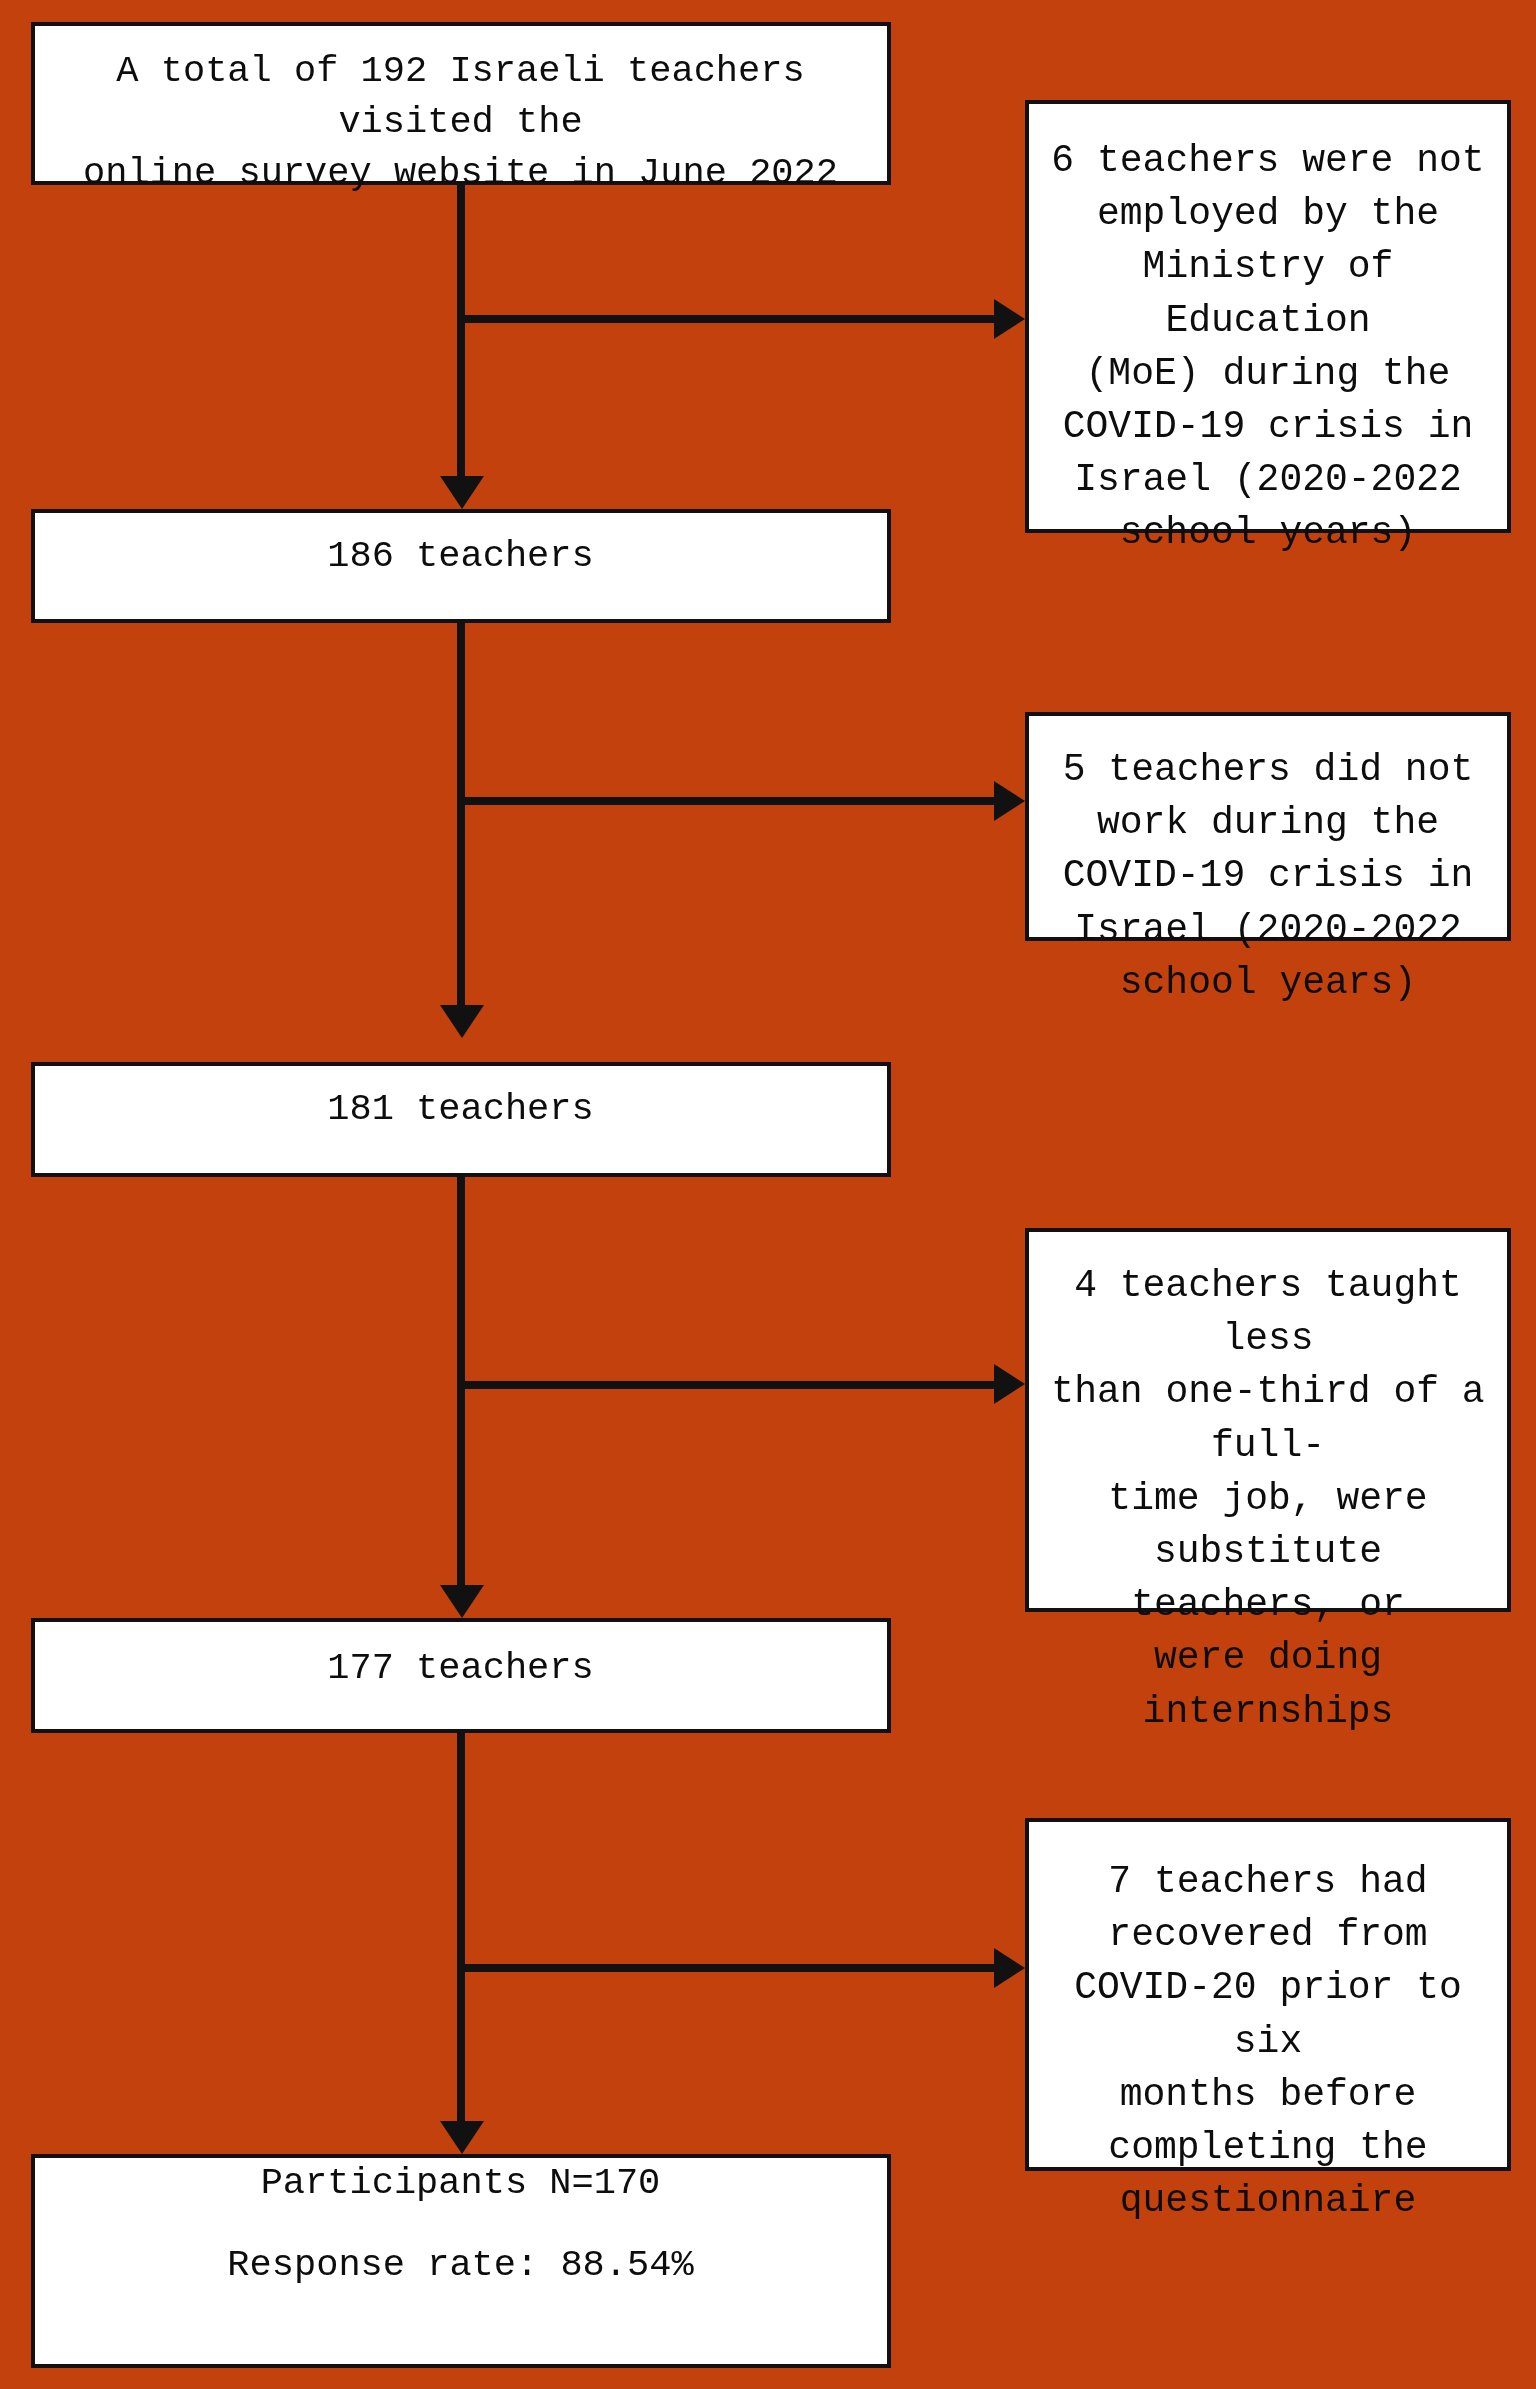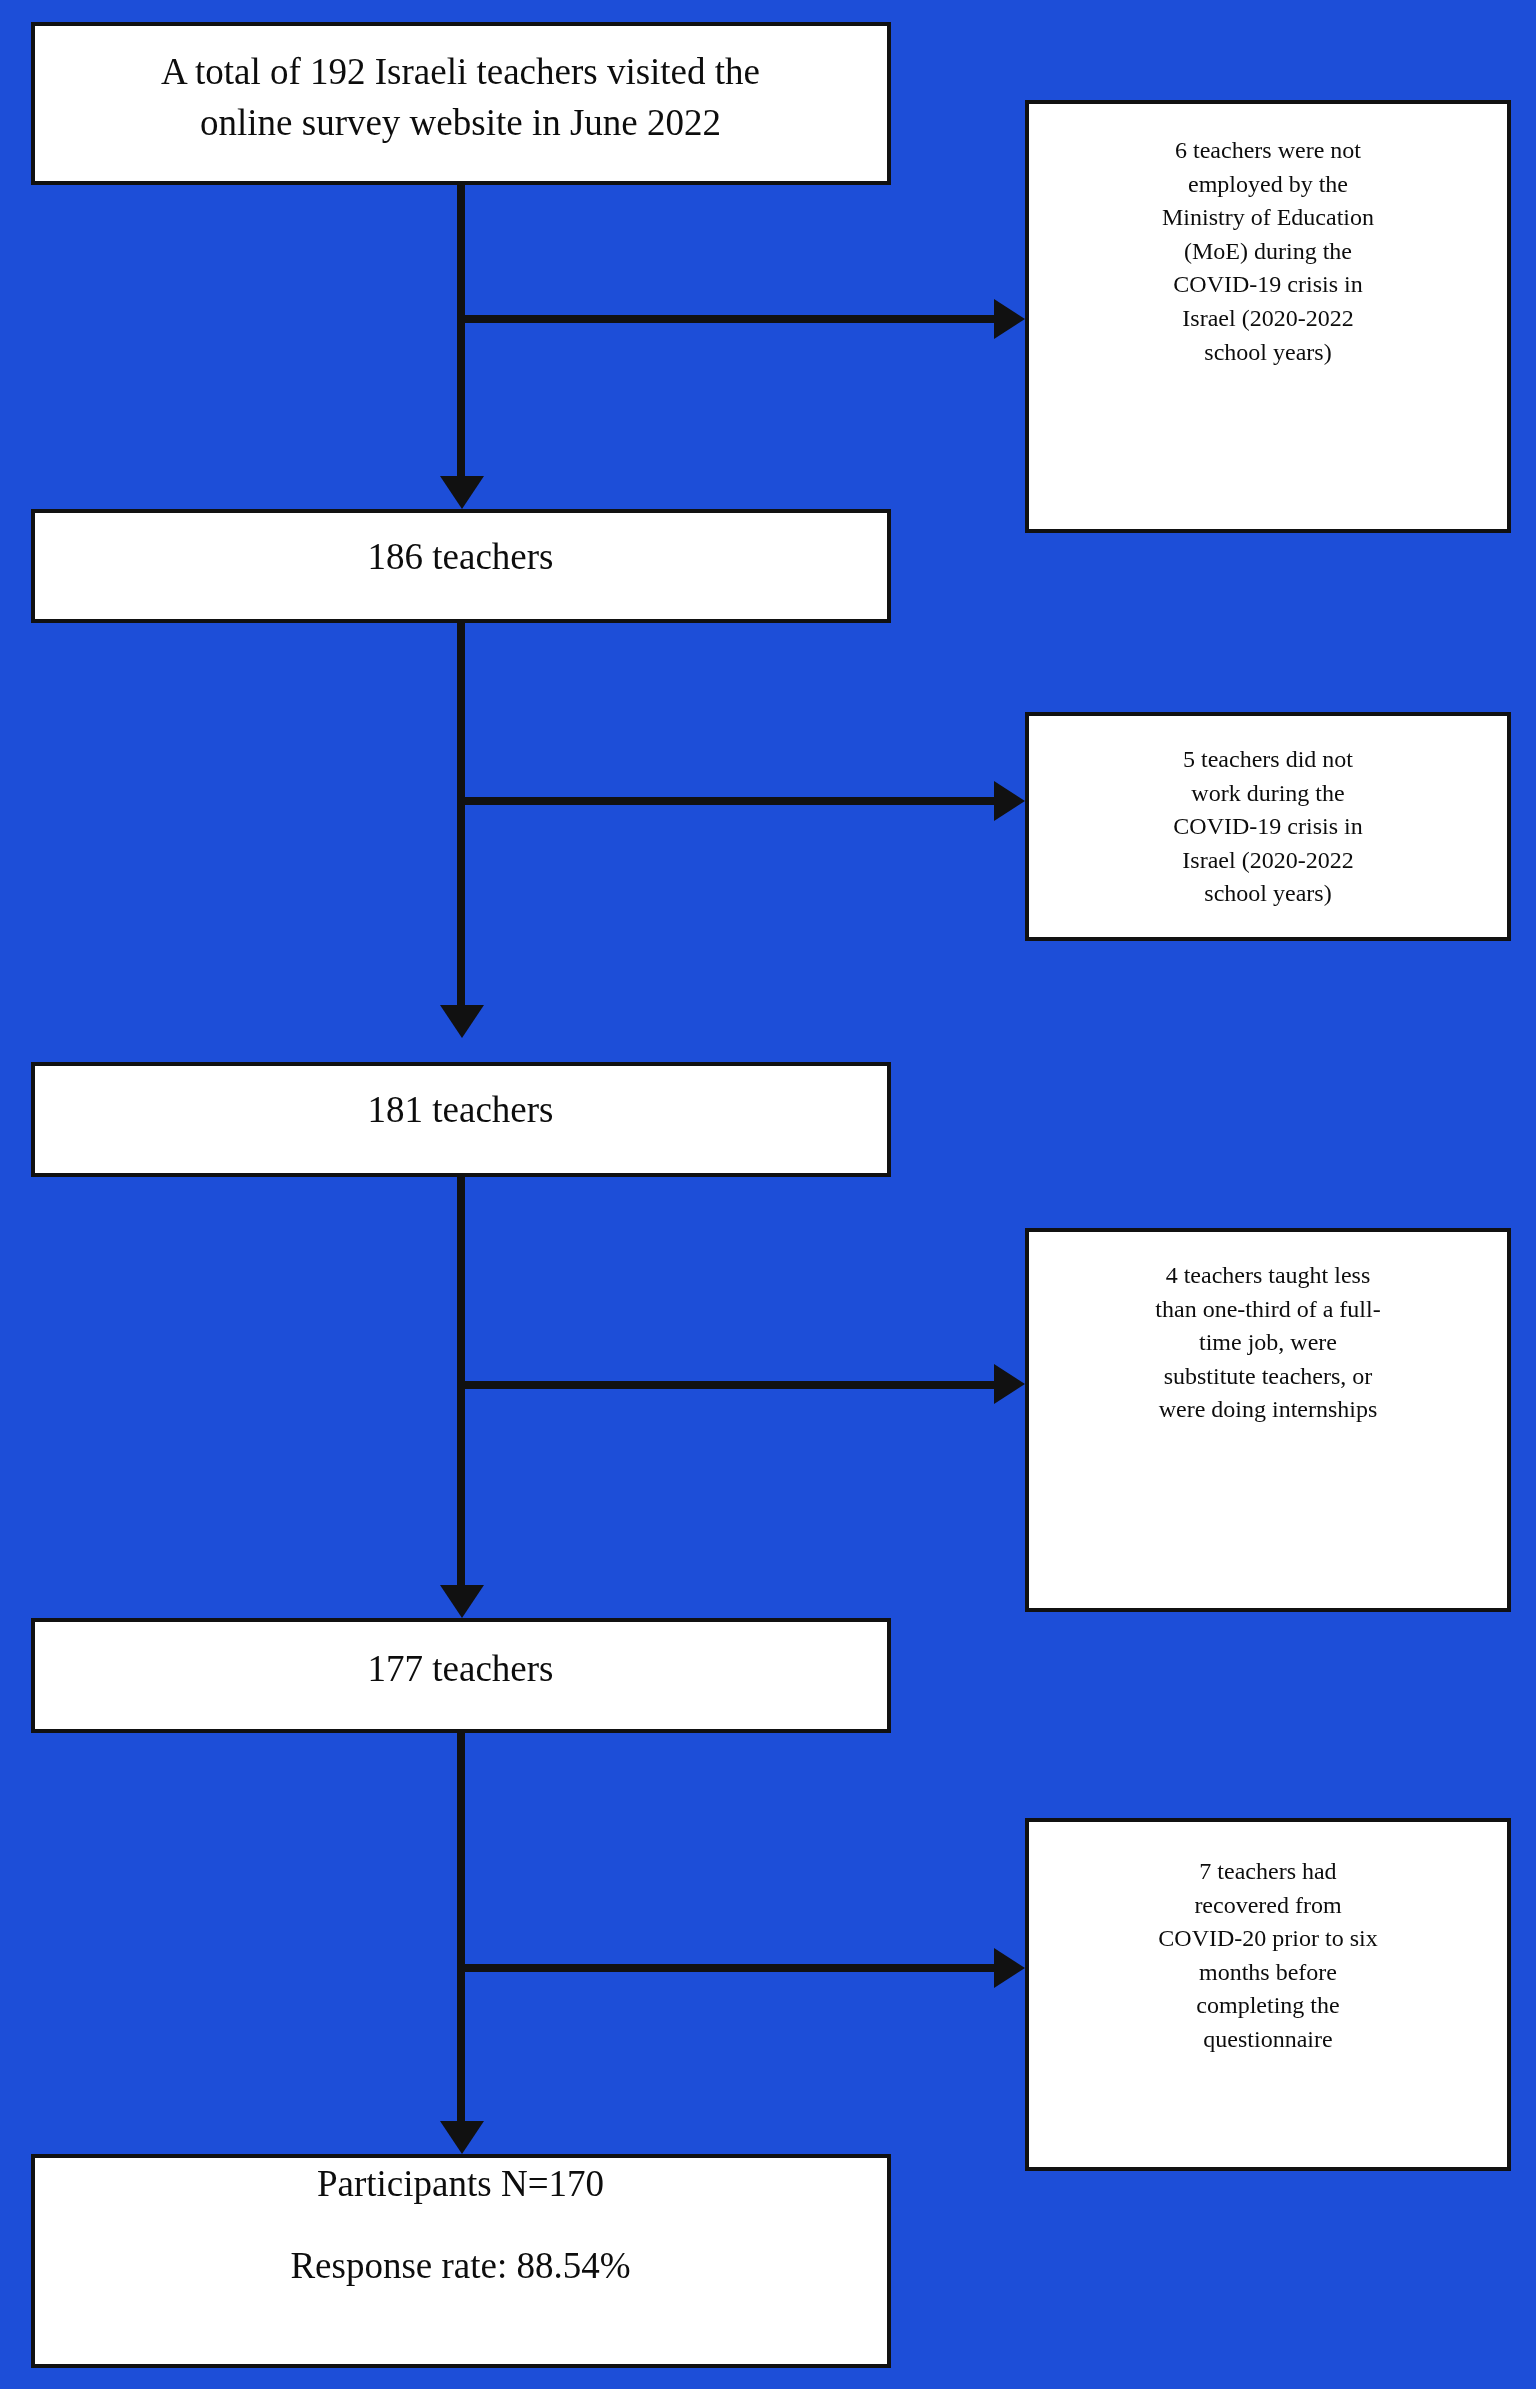--- a/index.html
+++ b/index.html
@@ -5,22 +5,22 @@
 <style>
   html, body {
     margin: 0;
     padding: 0;
     background: #ffffff;
   }
   #canvas {
     position: relative;
     width: 1537px;
     height: 2389px;
-    background: #1d4ed8;
-    font-family: Liberation Serif, serif;
+    background: #c2410c;
+    font-family: Liberation Mono, monospace;
     overflow: hidden;
   }
   
   .node {
     position: absolute;
     box-sizing: border-box;
     border: 4.7px solid #111111;
     background: #ffffff;
     display: flex;
     flex-direction: column;
@@ -42,21 +42,21 @@
   .flow-node .txt {
     font-size: 37px;
     line-height: 1.38;
   }
   
   .excl-node {
     left: 1025px;
     width: 486px;
   }
   .excl-node .txt {
-    font-size: 24px;
+    font-size: 38px;
     line-height: 1.40;
     padding: 0 11px;
     box-sizing: border-box;
   }
   
   #node-total     { top: 22px;   height: 163px; padding-top: 20.4px; }
   #node-186       { top: 509px;  height: 114px; padding-top: 17.6px; }
   #node-181       { top: 1038px; height: 115px; padding-top: 17.6px; margin-top: 24px; }
   #node-177       { top: 1618px; height: 115px; padding-top: 21px; }
   #node-final     { top: 2154px; height: 214px; }

